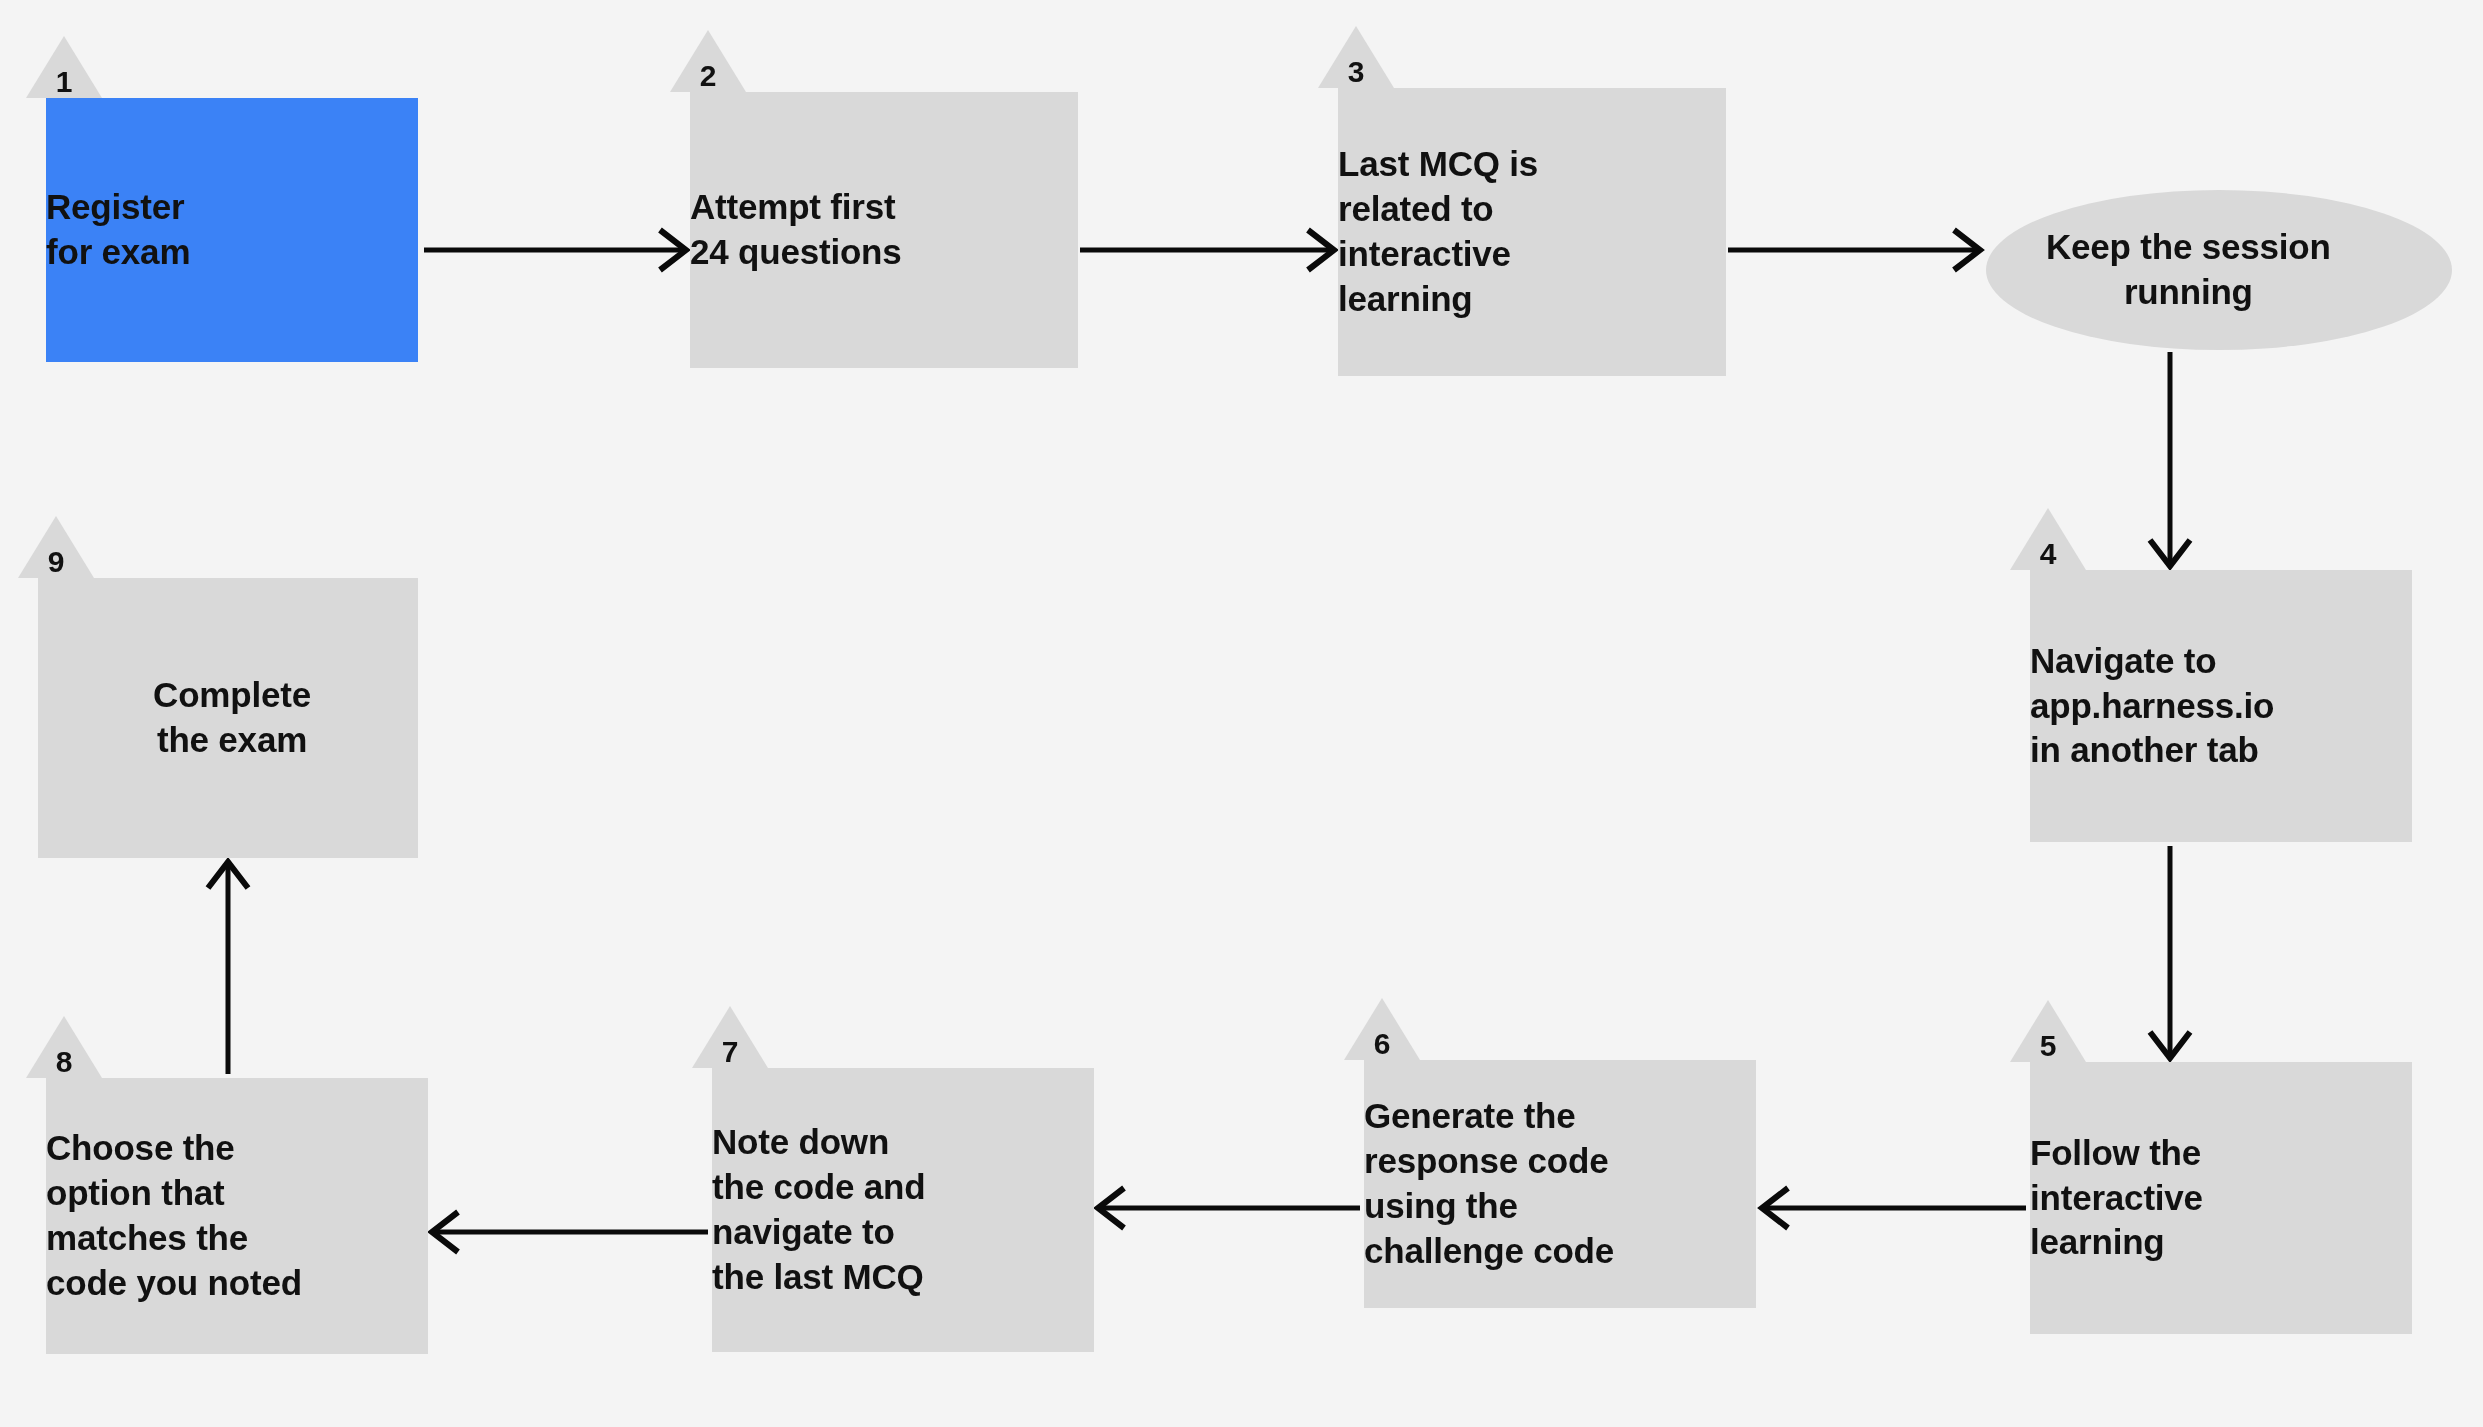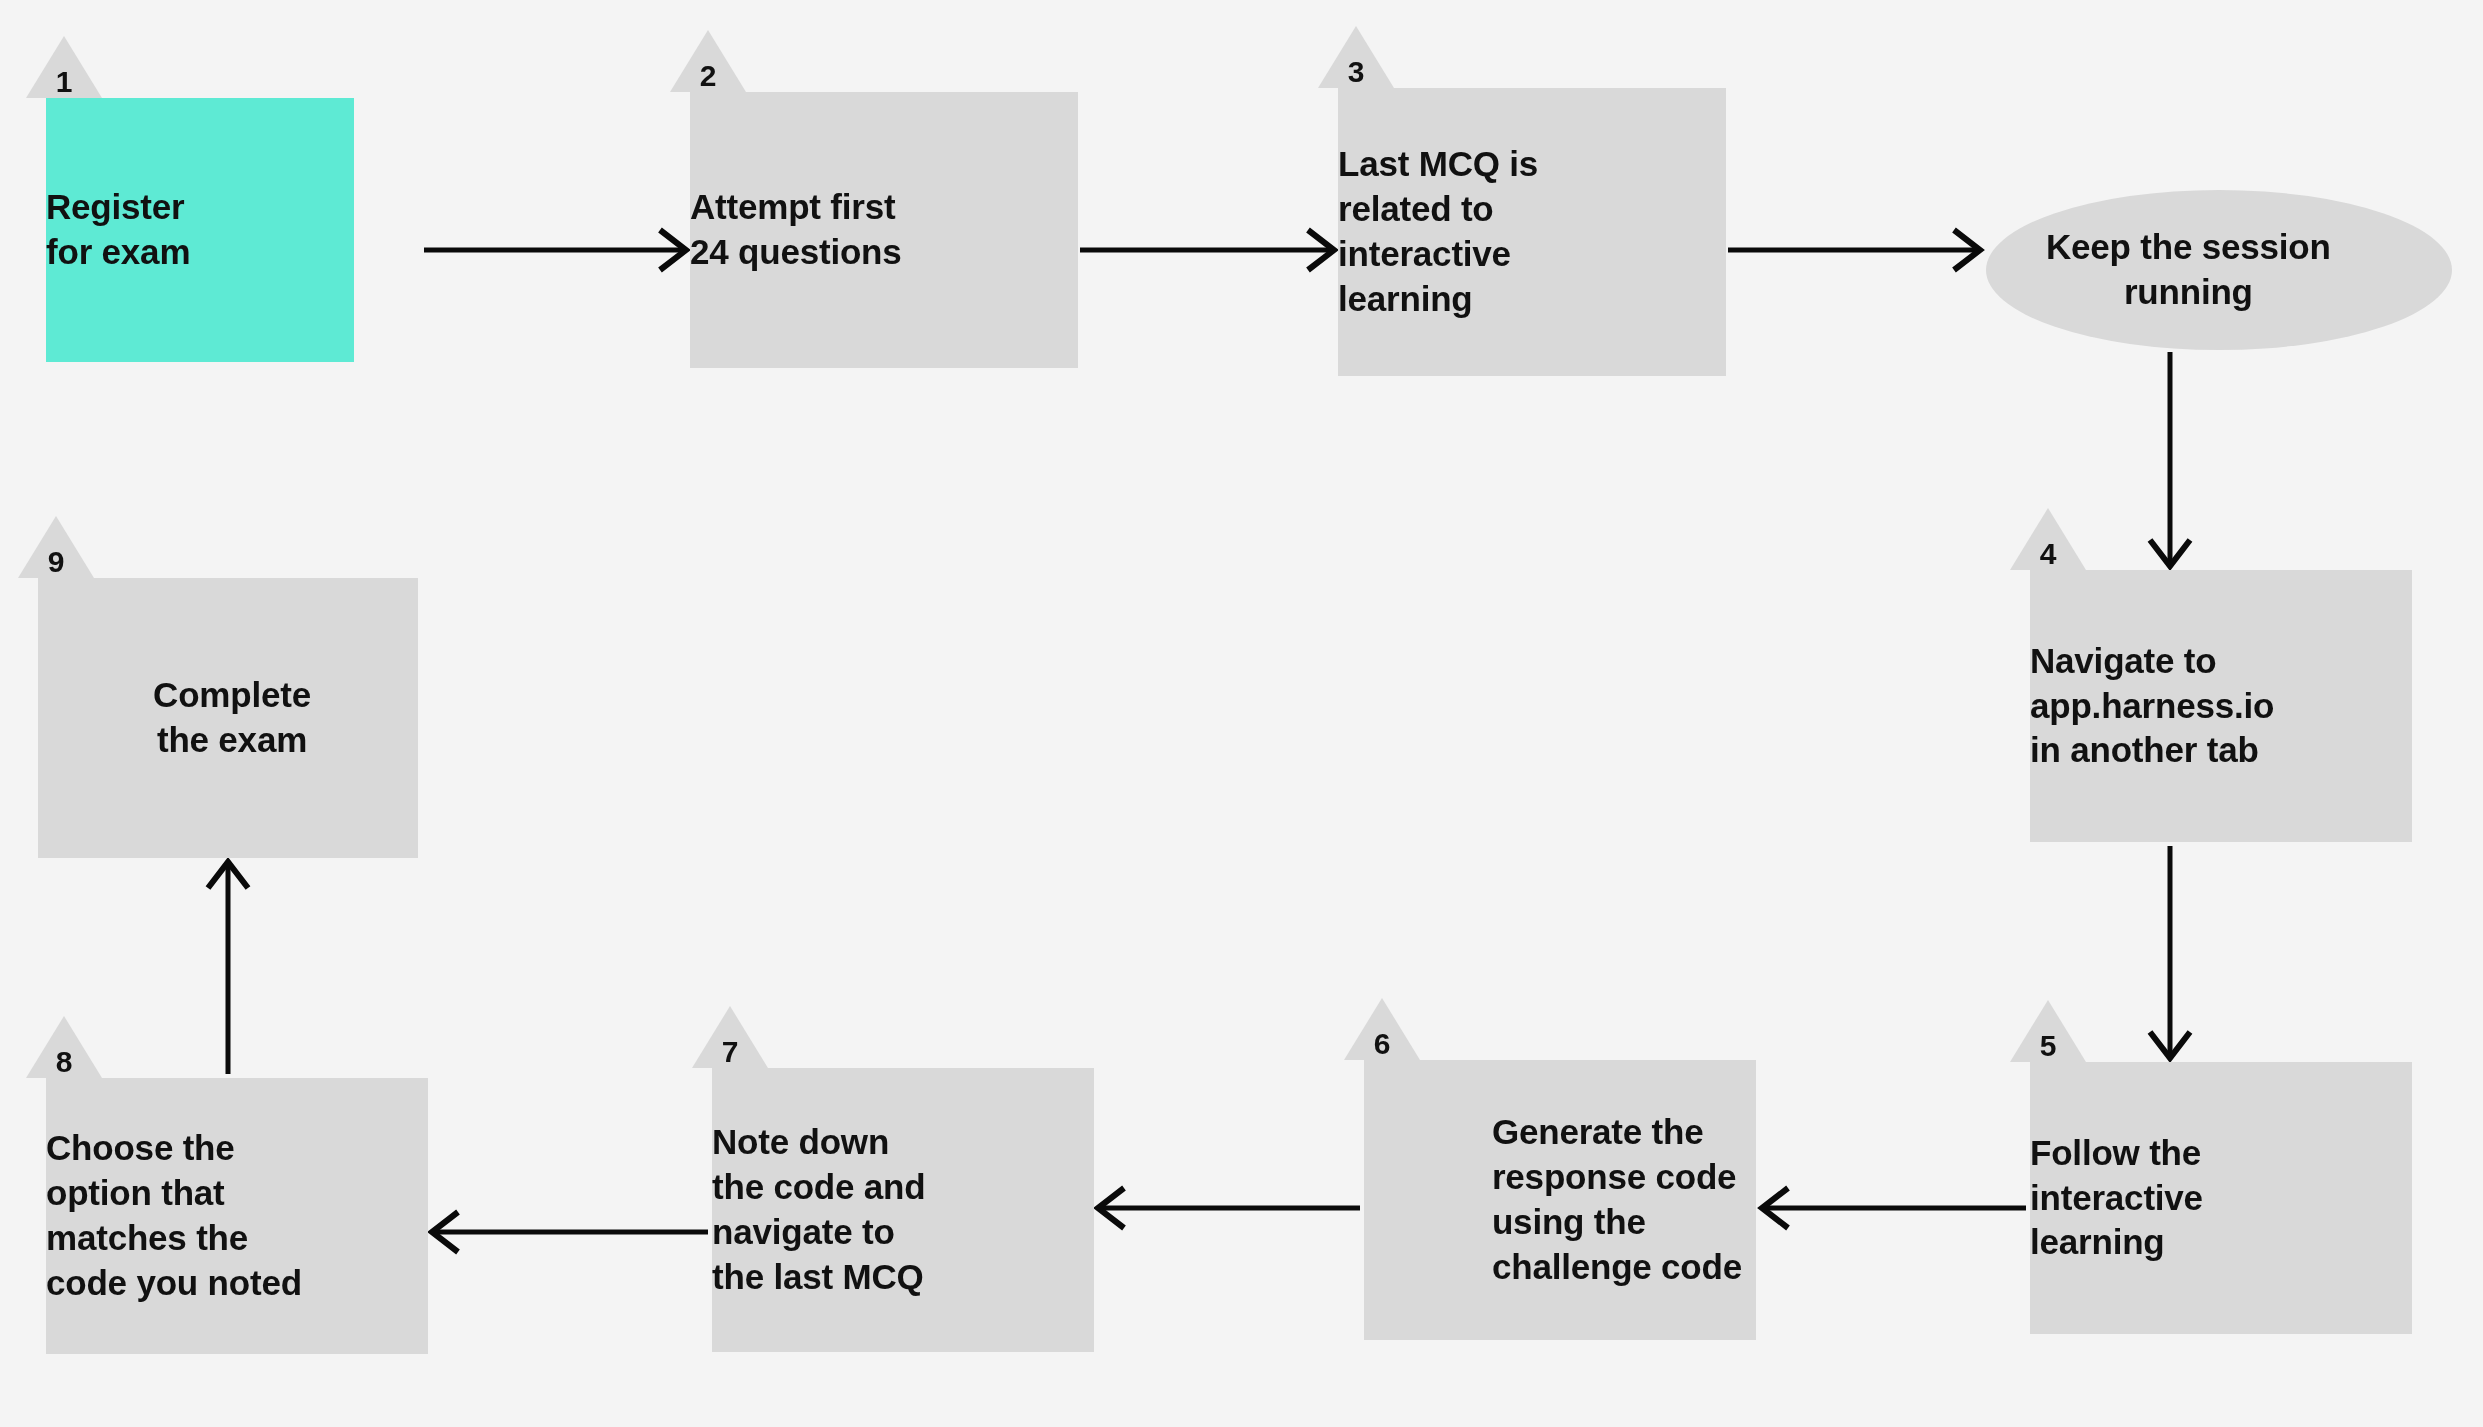--- a/index.html
+++ b/index.html
@@ -140,21 +140,21 @@
       <g>
         <line class="edge-line" stroke="#0a0a0a" x1="708" y1="1232" x2="432" y2="1232"></line>
         <polyline class="edge-head" stroke="#0a0a0a" points="458,1212 432,1232 458,1252"></polyline>
       </g>
       <g>
         <line class="edge-line" stroke="#0a0a0a" x1="228" y1="1074" x2="228" y2="862"></line>
         <polyline class="edge-head" stroke="#0a0a0a" points="208,888 228,862 248,888"></polyline>
       </g>
     </svg>
   <div id="node-layer">
-      <div class="node rect" style="left: 46px; top: 98px; width: 308px; height: 264px; background: #5eead4;">
+      <div class="node rect" style="left: 46px; top: 98px; width: 372px; height: 264px; background: #3b82f6;">
         <span class="node-label">Register
 for exam</span>
       </div>
       <div class="badge" style="left: 26px; top: 36px;">
         <div class="tri"></div>
         <div class="num">1</div>
       </div>
       <div class="node rect" style="left: 690px; top: 92px; width: 388px; height: 276px; background: rgb(217, 217, 217);">
         <span class="node-label">Attempt first
 24 questions</span>
@@ -188,21 +188,21 @@
       </div>
       <div class="node rect" style="left: 2030px; top: 1062px; width: 382px; height: 272px; background: rgb(217, 217, 217);">
         <span class="node-label">Follow the
 interactive
 learning</span>
       </div>
       <div class="badge" style="left: 2010px; top: 1000px;">
         <div class="tri"></div>
         <div class="num">5</div>
       </div>
-      <div class="node rect" style="left: 1364px; top: 1060px; width: 392px; height: 280px; background: rgb(217, 217, 217); justify-content: flex-end;">
+      <div class="node rect" style="left: 1364px; top: 1060px; width: 392px; height: 248px; background: rgb(217, 217, 217);">
         <span class="node-label">Generate the
 response code
 using the
 challenge code</span>
       </div>
       <div class="badge" style="left: 1344px; top: 998px;">
         <div class="tri"></div>
         <div class="num">6</div>
       </div>
       <div class="node rect" style="left: 712px; top: 1068px; width: 382px; height: 284px; background: rgb(217, 217, 217);">

